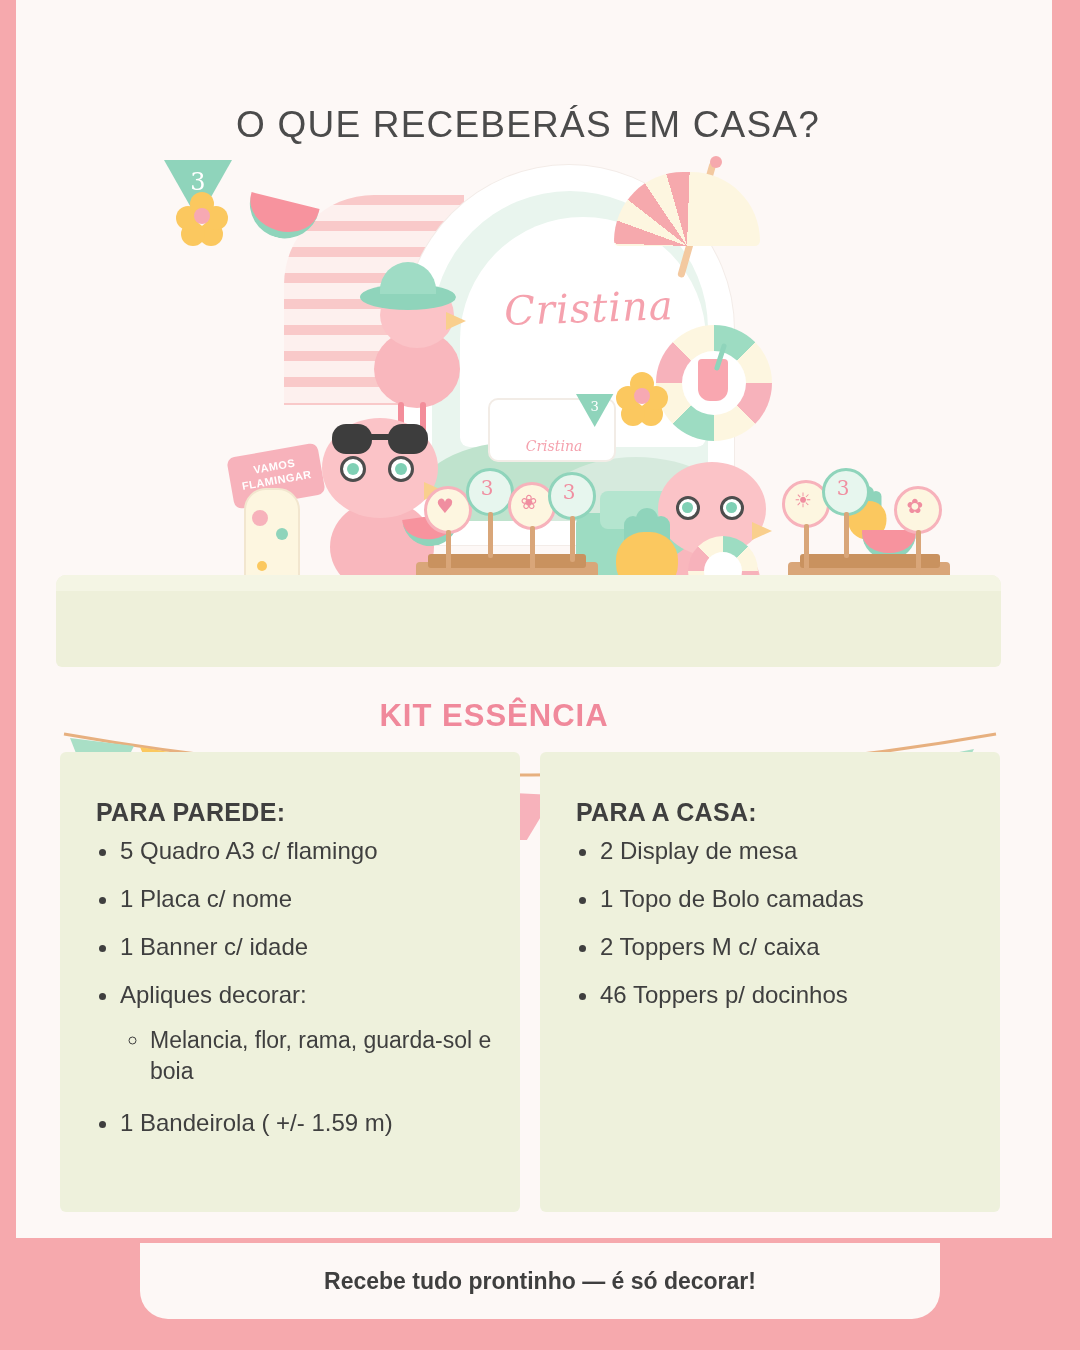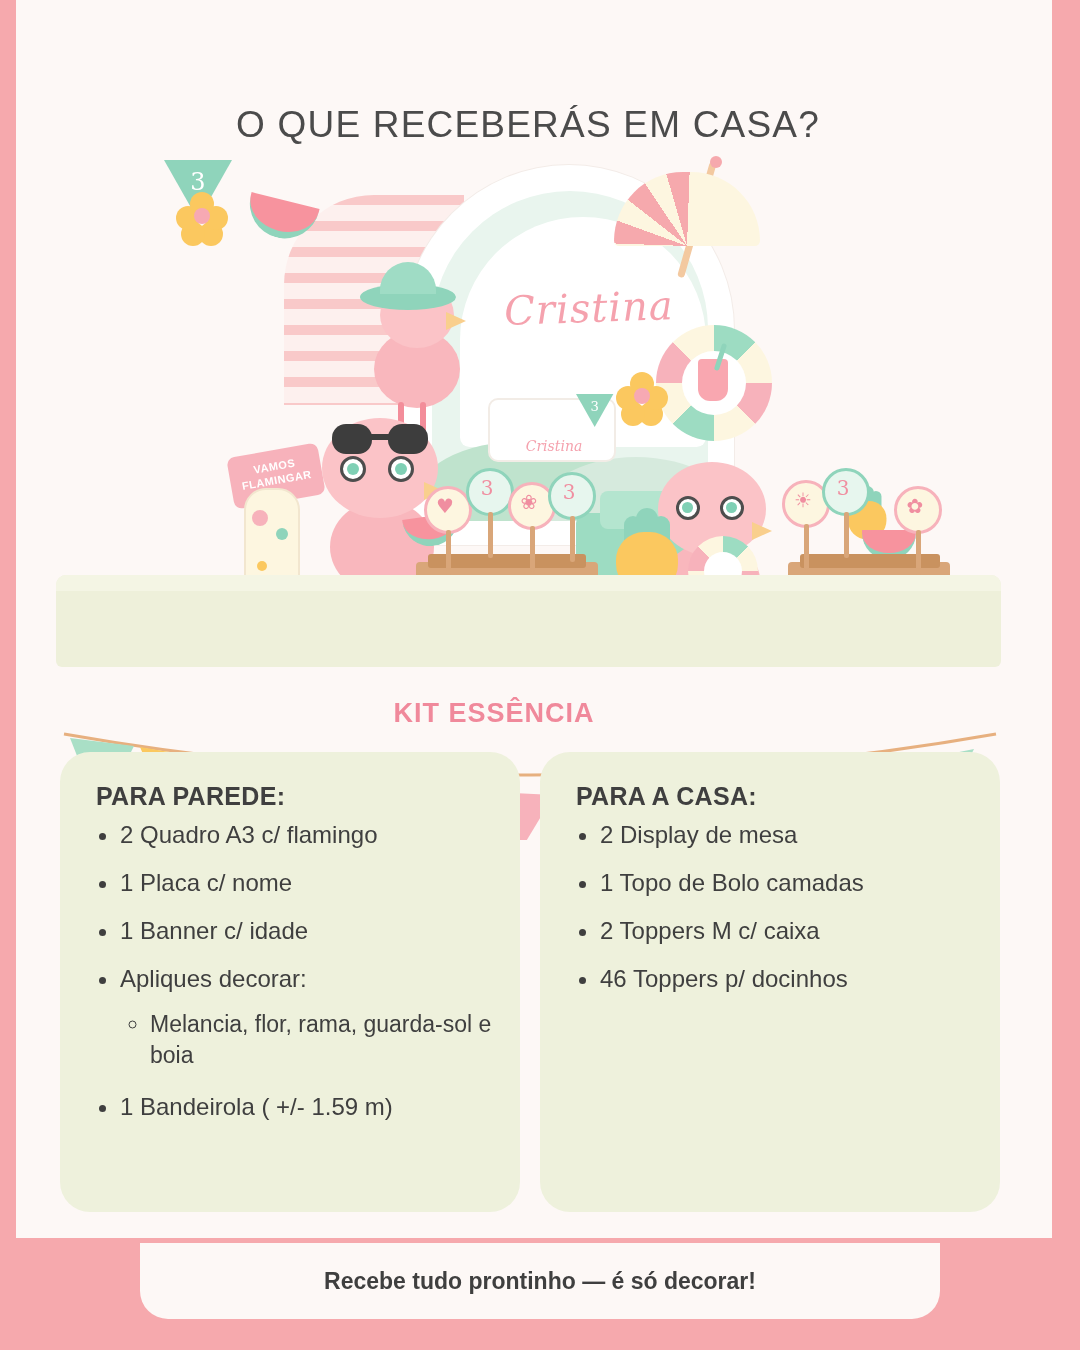--- a/index.html
+++ b/index.html
@@ -530,41 +530,41 @@
   }
   .garland svg { display: block; }
 
   
   .kit-title {
     position: absolute;
     top: 698px;
     left: 0;
     width: 956px;
     text-align: center;
-    font-size: 27px;
+    font-size: 31px;
     font-weight: bold;
     color: #f0899b;
     letter-spacing: 1px;
   }
 
   
   .cards {
     position: absolute;
     top: 752px;
     left: 44px;
     width: 940px;
     height: 460px;
     display: flex;
     gap: 20px;
   }
   .card {
     flex: 1;
     background: #eef1dc;
-    border-radius: 30px;
-    padding: 30px 26px 22px 26px;
+    border-radius: 6px;
+    padding: 46px 26px 22px 26px;
     box-sizing: border-box;
   }
   .card h3 {
     margin: 0 0 12px 10px;
     font-size: 25px;
     color: #3f3f3f;
     font-weight: bold;
     letter-spacing: .3px;
   }
   .card ul {
@@ -795,21 +795,21 @@
     </div>
   </div>
 
   <div class="kit-title">KIT ESSÊNCIA</div>
 
   <div class="cards">
 
     <div class="card">
       <h3>PARA PAREDE:</h3>
       <ul>
-        <li><span>2 Quadro A3 c/ flamingo</span></li>
+        <li><span>5 Quadro A3 c/ flamingo</span></li>
         <li><span>1 Placa c/ nome</span></li>
         <li><span>1 Banner c/ idade</span></li>
         <li>
           <span>Apliques decorar:</span>
           <ul>
             <li>Melancia, flor, rama, guarda-sol e boia</li>
           </ul>
         </li>
         <li style="margin-top:22px;"><span>1 Bandeirola ( +/- 1.59 m)</span></li>
       </ul>

